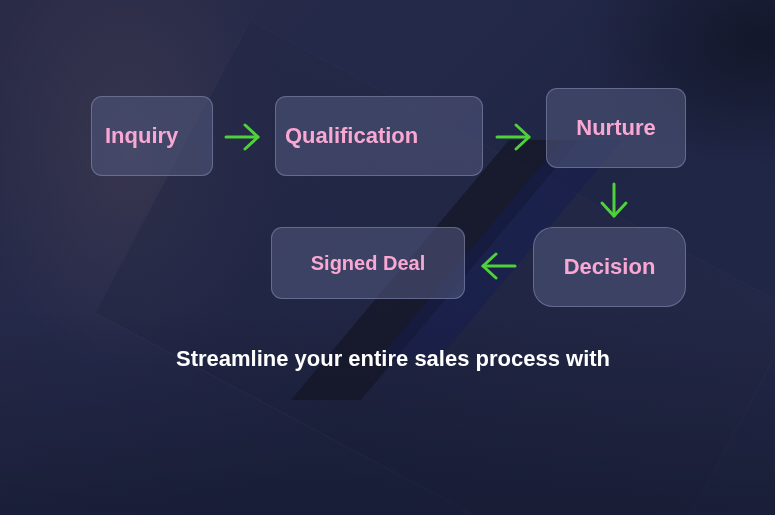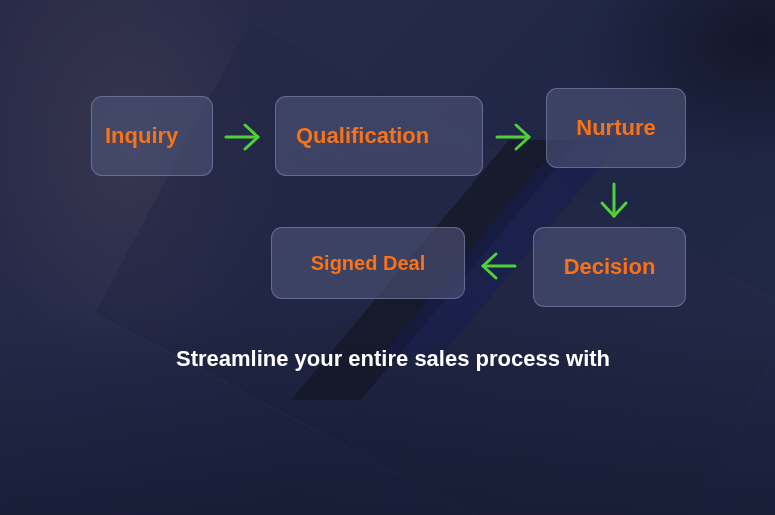--- a/index.html
+++ b/index.html
@@ -33,30 +33,30 @@
     position: absolute; left: 0; top: 0; width: 775px; height: 515px;
     background: linear-gradient(180deg, rgba(0,0,0,0) 60%, rgba(20,24,45,0.6) 100%);
   }
 
   .node {
     position: absolute;
     box-sizing: border-box;
     background: rgba(78,84,120,0.62);
     border: 1px solid rgba(150,158,200,0.45);
     border-radius: 11px;
-    color: #f97316;
+    color: #f9a8d4;
     font-weight: 700;
     font-size: 22px;
     display: flex; align-items: center;
   }
   .node span { white-space: nowrap; }
   #n-inquiry { left: 91px; top: 96px; width: 122px; height: 80px; padding-left: 13px; }
-  #n-qual { left: 275px; top: 96px; width: 208px; height: 80px; padding-left: 20px; }
+  #n-qual { left: 275px; top: 96px; width: 208px; height: 80px; padding-left: 9px; }
   #n-nurture { left: 546px; top: 88px; width: 140px; height: 80px; justify-content: center; }
-  #n-decision { left: 533px; top: 227px; width: 153px; height: 80px; justify-content: center; }
+  #n-decision { left: 533px; top: 227px; width: 153px; height: 80px; justify-content: center; border-radius: 20px; }
   #n-signed { left: 271px; top: 227px; width: 194px; height: 72px; justify-content: center; font-size: 20px; }
 
   .arrow { position: absolute; }
   .arrow svg { display: block; }
 
   .caption {
     position: absolute; left: 8px; top: 340px; width: 770px;
     text-align: center; color: #ffffff; font-weight: 700;
     font-size: 22px; line-height: 38px;
   }

